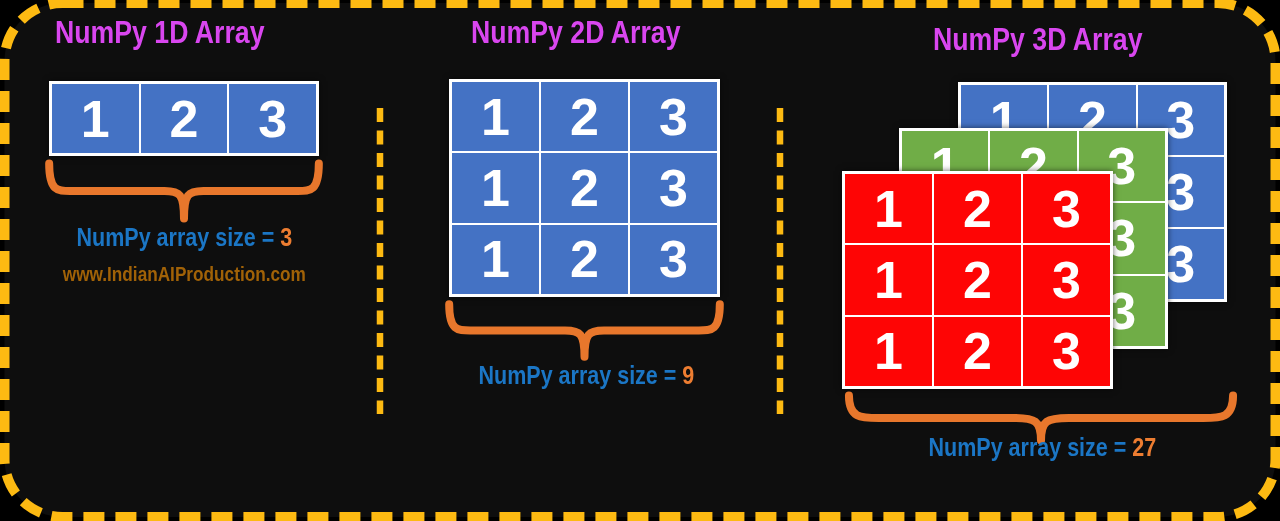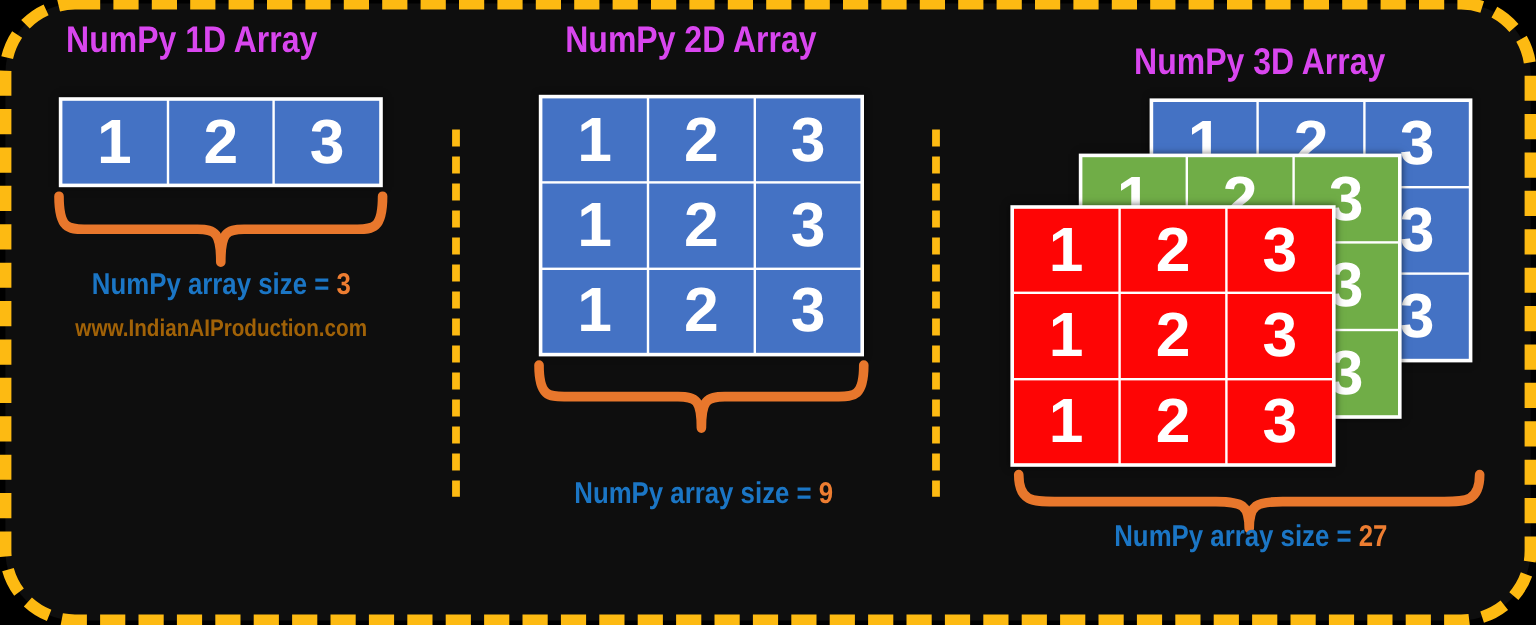--- a/index.html
+++ b/index.html
@@ -81,29 +81,29 @@
       <div class="cell">3</div>
       <div class="cell">1</div>
       <div class="cell">2</div>
       <div class="cell">3</div>
     </div>
 
     <svg class="brace" style="left:445px;top:299px;width:279px;height:63px;" viewBox="0 0 200 60" preserveAspectRatio="none">
       <path d="M3 5 C3 30 9 30 18 30 L86 30 C97 30 100 33 100 55 C100 33 103 30 114 30 L182 30 C191 30 197 30 197 5"></path>
     </svg>
 
-    <div class="size-line" style="left:426px;top:361px;width:320px;margin-top:36px;">
+    <div class="size-line" style="left:426px;top:361px;width:320px;">
       <span class="narrow">
         <span class="size-label">NumPy array size = </span><span class="size-value">9</span>
       </span>
     </div>
   </section>
 
   <section>
-    <h2 class="title" style="left:912px;top:19px;width:260px;margin:16px;">
+    <h2 class="title" style="left:912px;top:19px;width:260px;margin:4px;">
       <span class="narrow">NumPy 3D Array</span>
     </h2>
 
     <div class="grid grid-3x3 cells-blue" style="left:958px;top:82px;width:269px;height:220px;z-index:1;">
       <div class="cell">1</div>
       <div class="cell">2</div>
       <div class="cell">3</div>
       <div class="cell">1</div>
       <div class="cell">2</div>
       <div class="cell">3</div>

